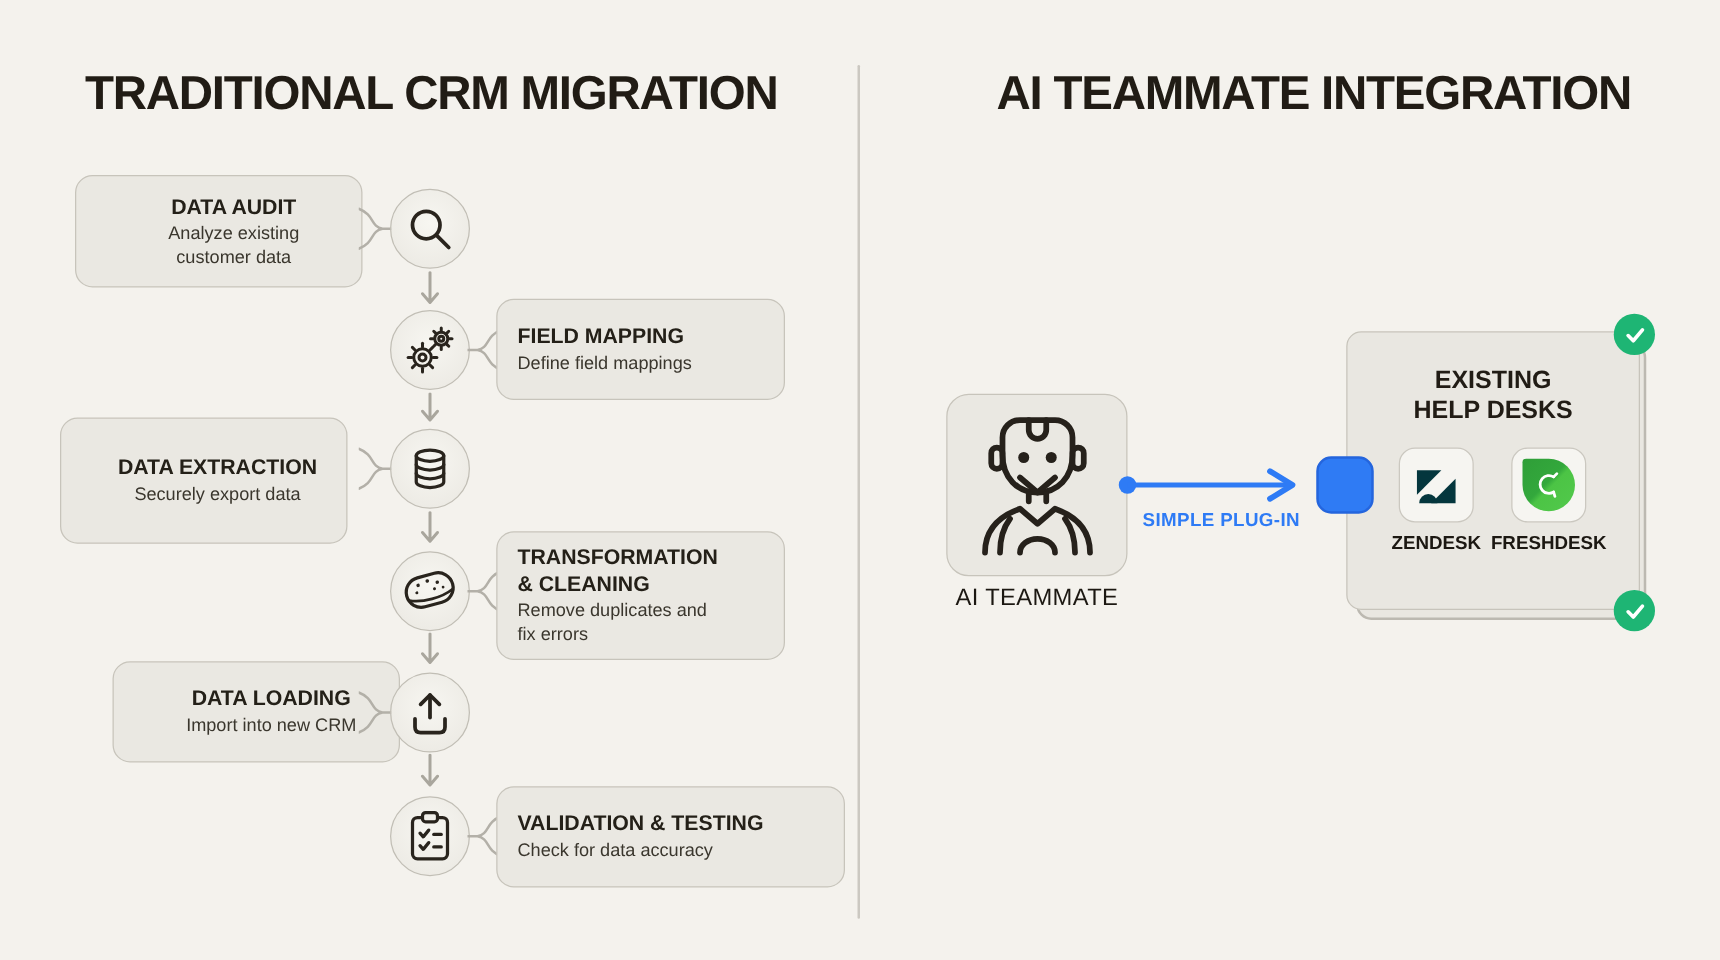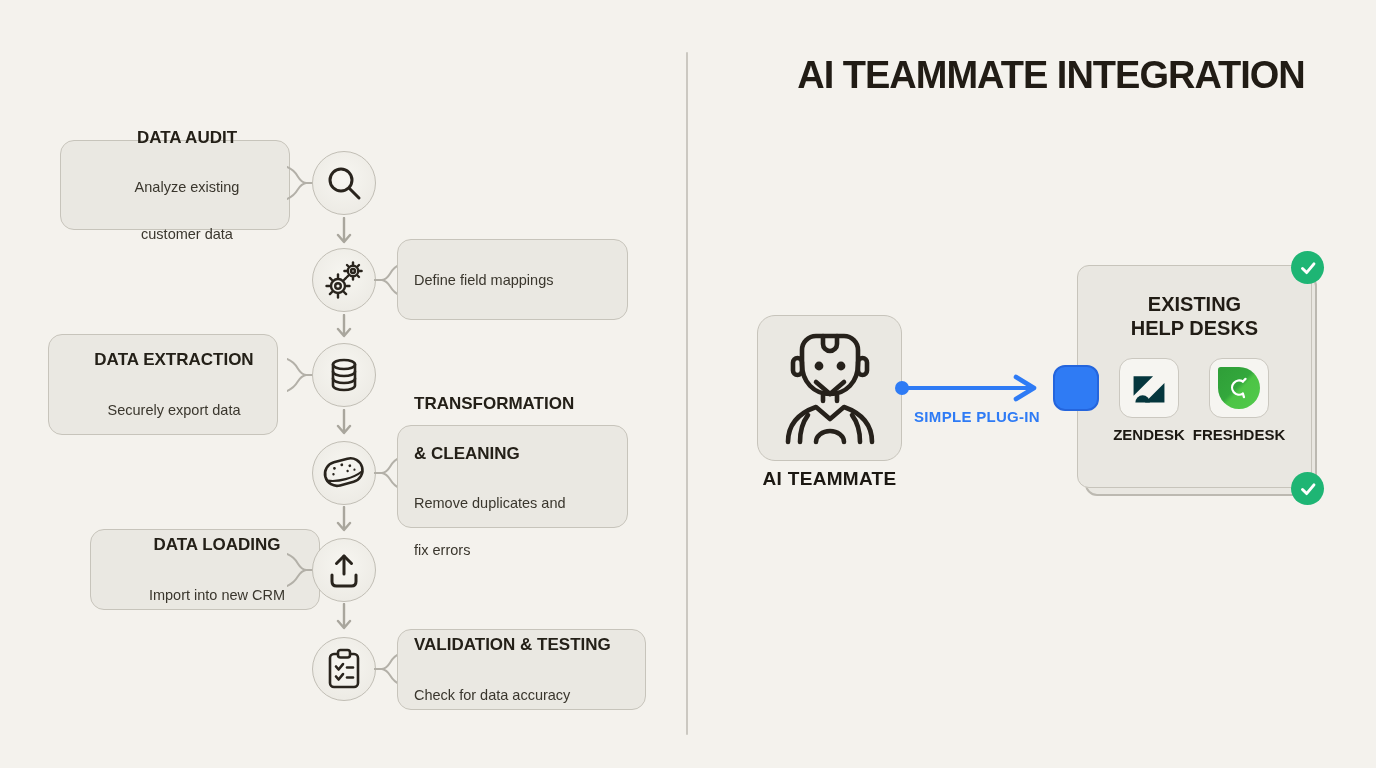--- a/index.html
+++ b/index.html
@@ -18,21 +18,21 @@
     font-size:38px; font-weight:700; letter-spacing:-1px; color:#211c15;
   }
   .divider {
     position:absolute; left:686px; top:52px; width:2px; height:683px;
     background:#cbc8c1; border-radius:1px;
   }
 
   
   .box {
     position:absolute; background:#eae8e2; border:1.5px solid #c7c4bb;
-    border-radius:14px; display:flex; flex-direction:column; justify-content:center;gap:28px;
+    border-radius:14px; display:flex; flex-direction:column; justify-content:center;
   }
   .box-left { text-align:center; padding:8px 10px 8px 34px; }
   .box-right { text-align:left; padding:8px 10px 8px 16px; }
   .step-title { font-size:17px; font-weight:700; color:#242018; line-height:1.25; }
   .step-desc  { font-size:14.5px; color:#3a362d; line-height:1.3; margin-top:2px; }
   .step-desc + .step-desc { margin-top:0; }
 
   .circle {
     position:absolute; width:64px; height:64px; border-radius:50%;
     background:radial-gradient(circle at 50% 42%, #f7f6f1 0%, #edebe5 75%, #e8e6df 100%);
@@ -48,21 +48,21 @@
   .arrow-v { position:absolute; width:16px; }
 
   
   .ai-box {
     position:absolute; left:757px; top:315px; width:145px; height:146px;
     background:#eae8e2; border:1.5px solid #c7c4bb; border-radius:18px;
     display:flex; align-items:center; justify-content:center;
   }
   .ai-label {
     position:absolute; left:737px; top:468px; width:185px; text-align:center;
-    font-size:19px; font-weight:700; letter-spacing:.3px; color:#1c1812;
+    font-size:19px; font-weight:400; letter-spacing:.3px; color:#1c1812;
   }
   .plug-arrow { position:absolute; left:894px; top:368px; }
   .plug-label {
     position:absolute; left:906px; top:408px; width:142px; text-align:center;
     font-size:15px; font-weight:700; letter-spacing:.3px; color:#2e7bf5;
   }
   .plug-square {
     position:absolute; left:1053px; top:365px; width:46px; height:46px;
     background:#2f7bf4; border:2px solid #2465dd; border-radius:12px; z-index:3;
   }
@@ -105,20 +105,21 @@
     display:flex; align-items:center; justify-content:center;
   }
   .badge-top { left:1291px; top:251px; }
   .badge-bottom { left:1291px; top:472px; }
 </style>
 </head>
 <body>
 
 <div class="stage">
 
+  <div class="col-title" style="left:40px; width:610px;">TRADITIONAL CRM MIGRATION</div>
   <div class="divider"></div>
 
   <div class="box box-left" style="left:60px; top:140px; width:230px; height:90px;">
     <div class="step-title">DATA AUDIT</div>
     <div class="step-desc">Analyze existing</div>
     <div class="step-desc">customer data</div>
   </div>
   <div class="nub" style="left:287px; top:164px;">
     <svg width="27" height="38" viewBox="0 0 27 38">
         <path d="M0 3 C 13 8 9 17 19 19 M0 35 C 13 30 9 21 19 19 M19 19 H27" stroke="#b3b0a8" stroke-width="2" fill="none" stroke-linecap="round"></path>
@@ -163,20 +164,21 @@
         </g>
       </g>
     </svg>
   </div>
   <div class="nub flip" style="left:374px; top:261px;">
     <svg width="27" height="38" viewBox="0 0 27 38">
         <path d="M0 3 C 13 8 9 17 19 19 M0 35 C 13 30 9 21 19 19 M19 19 H27" stroke="#b3b0a8" stroke-width="2" fill="none" stroke-linecap="round"></path>
       </svg>
   </div>
   <div class="box box-right" style="left:397px; top:239px; width:231px; height:81px;">
+    <div class="step-title">FIELD MAPPING</div>
     <div class="step-desc">Define field mappings</div>
   </div>
   <svg class="arrow-v" style="left:336px; top:314px;" width="16" height="29" viewBox="0 0 16 29">
     <path d="M8 1 V21 M2 15 L8 22 L14 15" stroke="#a9a69d" stroke-width="2.4" fill="none" stroke-linecap="round" stroke-linejoin="round"></path>
   </svg>
 
   <div class="box box-left" style="left:48px; top:334px; width:230px; height:101px;padding-left:32px;">
     <div class="step-title">DATA EXTRACTION</div>
     <div class="step-desc">Securely export data</div>
   </div>
@@ -262,21 +264,21 @@
         <path d="M11 29.5 l2.6 3 l4.4 -5.4"></path>
         <path d="M22 30.5 h6"></path>
       </g>
     </svg>
   </div>
   <div class="nub flip" style="left:374px; top:650px;">
     <svg width="27" height="38" viewBox="0 0 27 38">
         <path d="M0 3 C 13 8 9 17 19 19 M0 35 C 13 30 9 21 19 19 M19 19 H27" stroke="#b3b0a8" stroke-width="2" fill="none" stroke-linecap="round"></path>
       </svg>
   </div>
-  <div class="box box-right" style="left:397px; top:629px; width:249px; height:81px;">
+  <div class="box box-right" style="left:397px; top:629px; width:279px; height:81px;">
     <div class="step-title">VALIDATION &amp; TESTING</div>
     <div class="step-desc">Check for data accuracy</div>
   </div>
 
   <div class="col-title" style="left:748px; width:606px;">AI TEAMMATE INTEGRATION</div>
 
   <div class="ai-box">
     <svg width="96" height="116" viewBox="0 0 96 116">
       <g stroke="#26211b" stroke-width="4.6" fill="none" stroke-linecap="round" stroke-linejoin="round">
         <path d="M34 6 h28 a14 14 0 0 1 14 14 v14 c0 18 -12 30 -28 30 c-16 0 -28 -12 -28 -30 v-14 a14 14 0 0 1 14 -14 z"></path>

